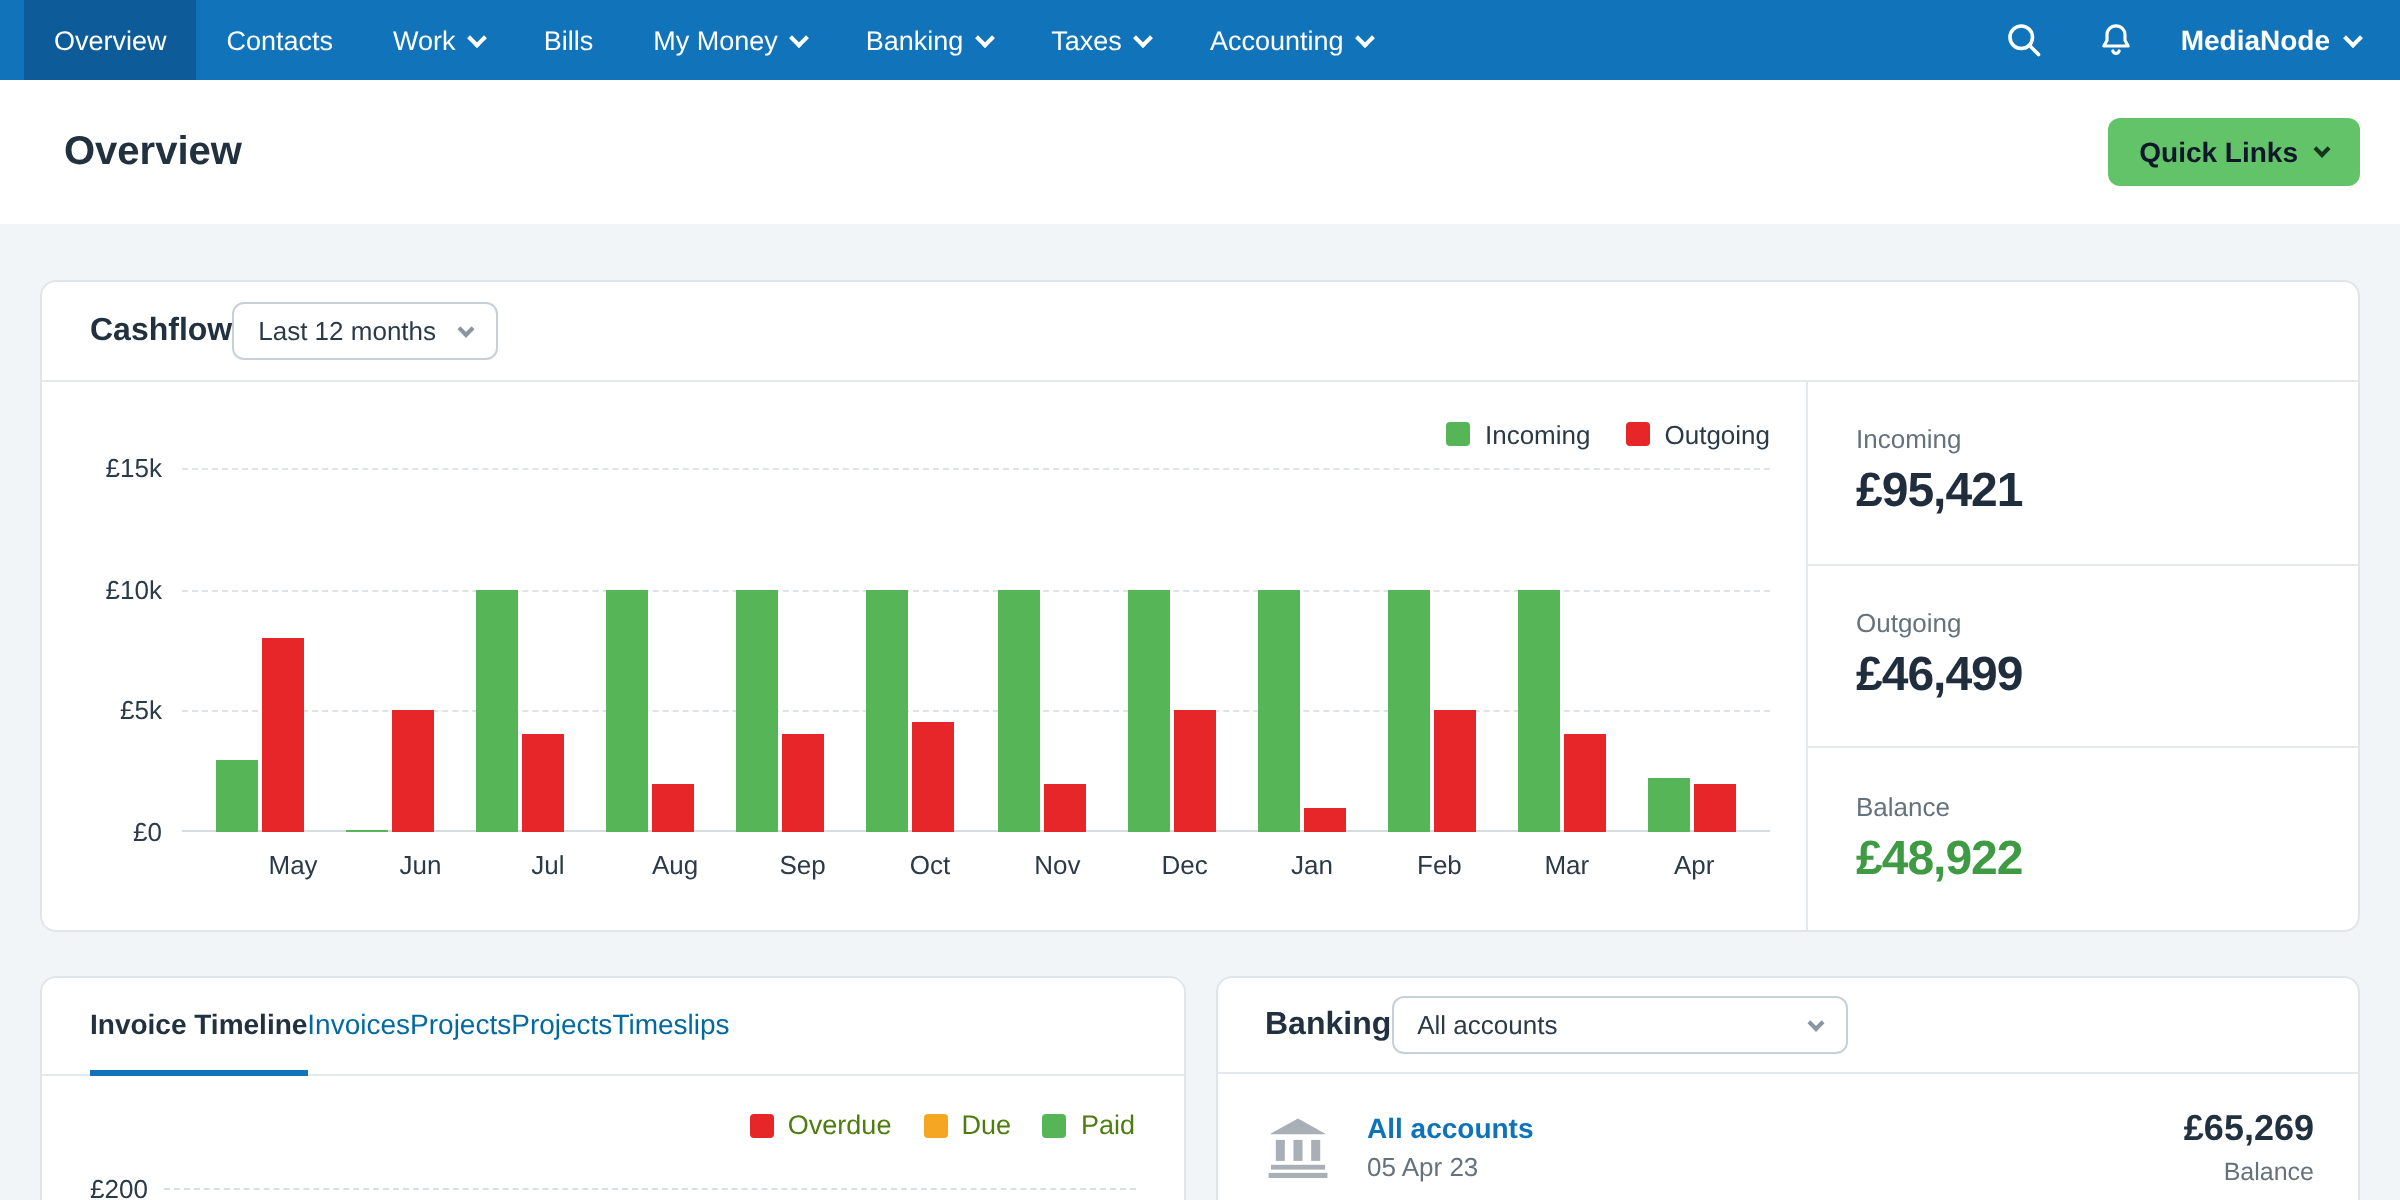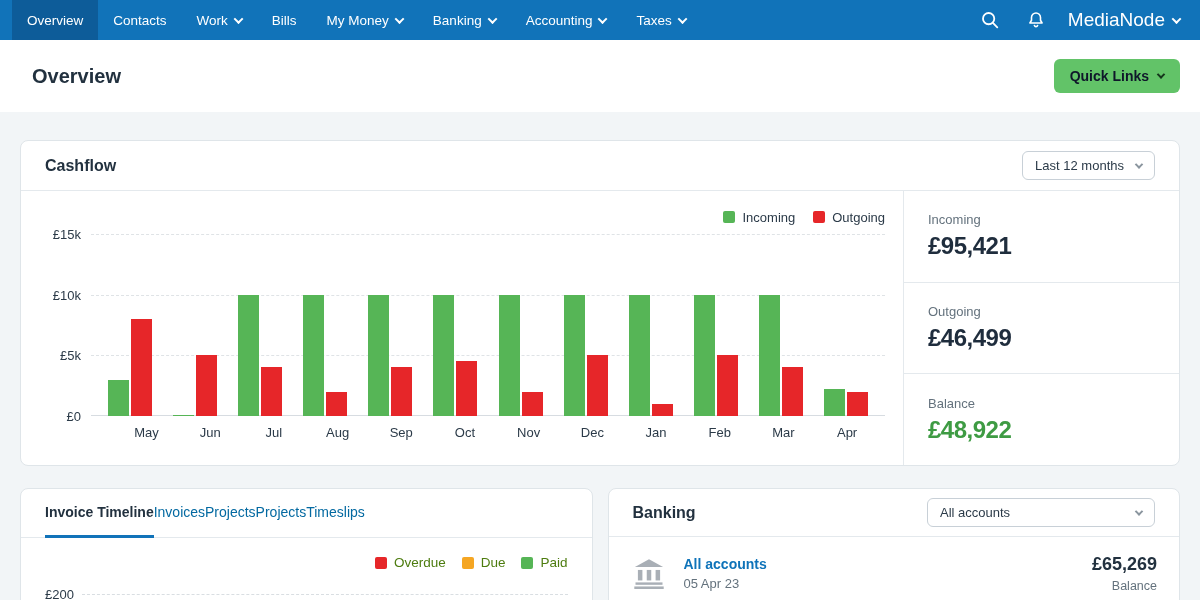--- a/index.html
+++ b/index.html
@@ -17,38 +17,38 @@
   }
   .nav-item {
     display:flex; align-items:center; gap:7px; padding:0 15px;
     font-size:13.5px; font-weight:500; color:#fff; cursor:pointer; white-space:nowrap;
   }
   .nav-item.active { background:#0d5c99; }
   .chev { width:7px; height:7px; border-right:2px solid currentColor; border-bottom:2px solid currentColor;
           transform:rotate(45deg) translate(-1px,-1px); display:inline-block; }
   .nav-right { margin-left:auto; display:flex; align-items:center; gap:10px; padding-right:16px; }
   .nav-iconbtn { width:36px; height:40px; display:flex; align-items:center; justify-content:center; cursor:pointer; }
-  .nav-account { display:flex; align-items:center; gap:8px; font-size:19px; font-weight:400; padding:0 4px; cursor:pointer; }
+  .nav-account { display:flex; align-items:center; gap:8px; font-size:14px; font-weight:700; padding:0 4px; cursor:pointer; }
   
   .page-header {
     height:72px; background:#fff; display:flex; align-items:center;
     justify-content:space-between; padding:0 20px 0 32px;
   }
   .page-title { font-size:20px; font-weight:700; color:#22313f; }
   .quicklinks {
     background:#62c368; color:#0f172a; font-size:14px; font-weight:700;
     border:none; border-radius:6px; padding:9px 16px; display:flex; align-items:center; gap:9px;
     cursor:pointer;
   }
   .quicklinks .chev { border-color:#15351c; width:6px; height:6px; }
   
   .content { padding:28px 20px 0; }
   .card { background:#fff; border:1px solid #dfe5e9; border-radius:8px; overflow:hidden; }
   .card-head {
-    height:50px; display:flex; align-items:center; justify-content:space-between;
+    height:50px; display:flex; align-items:center; 
     padding:0 24px; border-bottom:1px solid #e4e9ed;
   }
   .card-title { font-size:16px; font-weight:700; color:#22313f; }
   .selectbox {
     display:flex; align-items:center; gap:12px; border:1px solid #c8d0d7; border-radius:6px;
     padding:6px 12px; font-size:13px; color:#2b3a48; background:#fff; cursor:pointer; white-space:nowrap;
   }
   .selectbox .chev { border-color:#8a959e; width:6px; height:6px; }
   
   .cashflow-body { display:flex; height:274px; }
@@ -120,25 +120,25 @@
   </div>
   <div class="nav-item">
     <span>My Money</span>
     <span class="chev"></span>
   </div>
   <div class="nav-item">
     <span>Banking</span>
     <span class="chev"></span>
   </div>
   <div class="nav-item">
+    <span>Taxes</span>
+    <span class="chev"></span>
+  </div>
+  <div class="nav-item">
     <span>Accounting</span>
-    <span class="chev"></span>
-  </div>
-  <div class="nav-item">
-    <span>Taxes</span>
     <span class="chev"></span>
   </div>
   <div class="nav-right">
     <div class="nav-iconbtn">
       <svg width="20" height="20" viewBox="0 0 22 22" fill="none" stroke="#fff" stroke-width="2" stroke-linecap="round">
         <circle cx="9.5" cy="9.5" r="6.2"></circle>
           <line x1="14.2" y1="14.2" x2="19" y2="19"></line>
       </svg>
     </div>
     <div class="nav-iconbtn">

